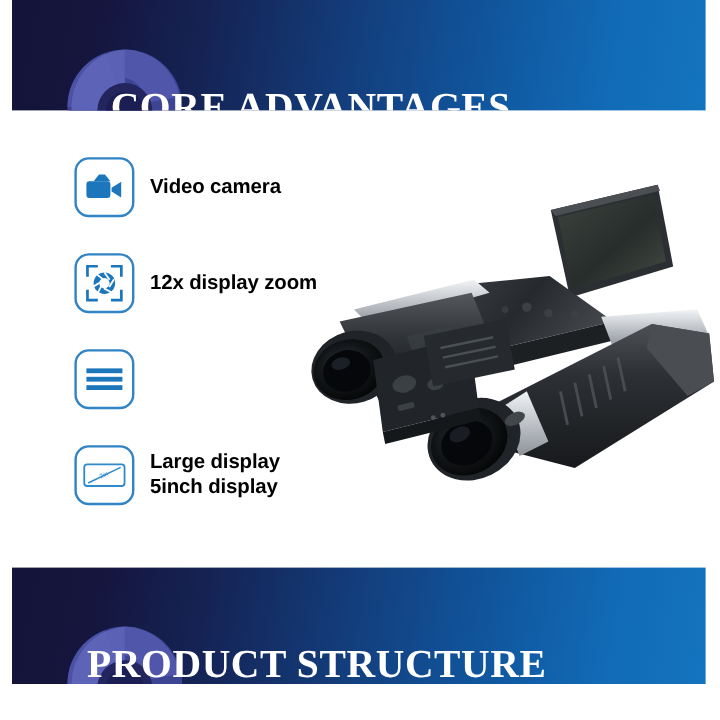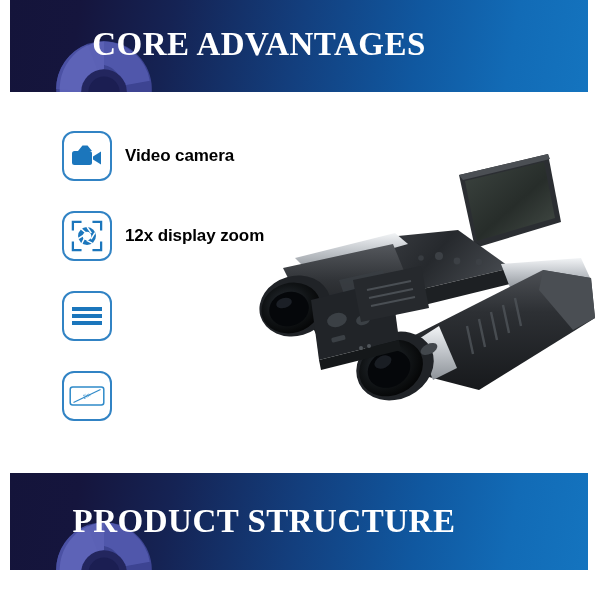--- a/index.html
+++ b/index.html
@@ -51,28 +51,29 @@
   .banner-title {
     position: absolute;
     left: 0;
     right: 0;
     text-align: center;
     color: #ffffff;
     font-family: "Liberation Serif", serif;
     font-weight: 700;
     letter-spacing: 0.5px;
     white-space: nowrap;
+    margin-top: 46px;
   }
   .banner-top .banner-title {
     top: 26px;
     font-size: 33px;
     padding-right: 80px;
   }
   .banner-bottom .banner-title {
-    top: 30px;
+    top: 17px;
     font-size: 33px;
     padding-right: 70px;
   }
 
   
   .swirl {
     position: absolute;
     width: 104px;
     height: 104px;
   }
@@ -201,20 +202,24 @@
     </div>
 
     <div class="feature-row">
       <div class="icon-box">
         <svg width="36" height="24" viewBox="0 0 36 24">
           <rect x="1.2" y="3" width="33.6" height="18" rx="2.5" fill="none" stroke="#2f8ac9" stroke-width="1.5"></rect>
           <line x1="4.5" y1="18.5" x2="31.5" y2="5.5" stroke="#2f8ac9" stroke-width="1.2"></line>
           <text x="15" y="15" font-family="'Liberation Sans', sans-serif" font-size="5.5" fill="#2f8ac9" transform="rotate(-25 15 15)">2in</text>
         </svg>
       </div>
+      <div class="feature-text">
+        <span>Large display</span>
+        <span class="l2">5inch display</span>
+      </div>
     </div>
 
   </div>
 
   <svg class="product" viewBox="0 0 357 300">
     <defs>
       <linearGradient id="bodyDark" x1="0" y1="0" x2="0" y2="1">
         <stop offset="0%" stop-color="#4d5055"></stop>
         <stop offset="35%" stop-color="#2d3034"></stop>
         <stop offset="100%" stop-color="#17191c"></stop>

